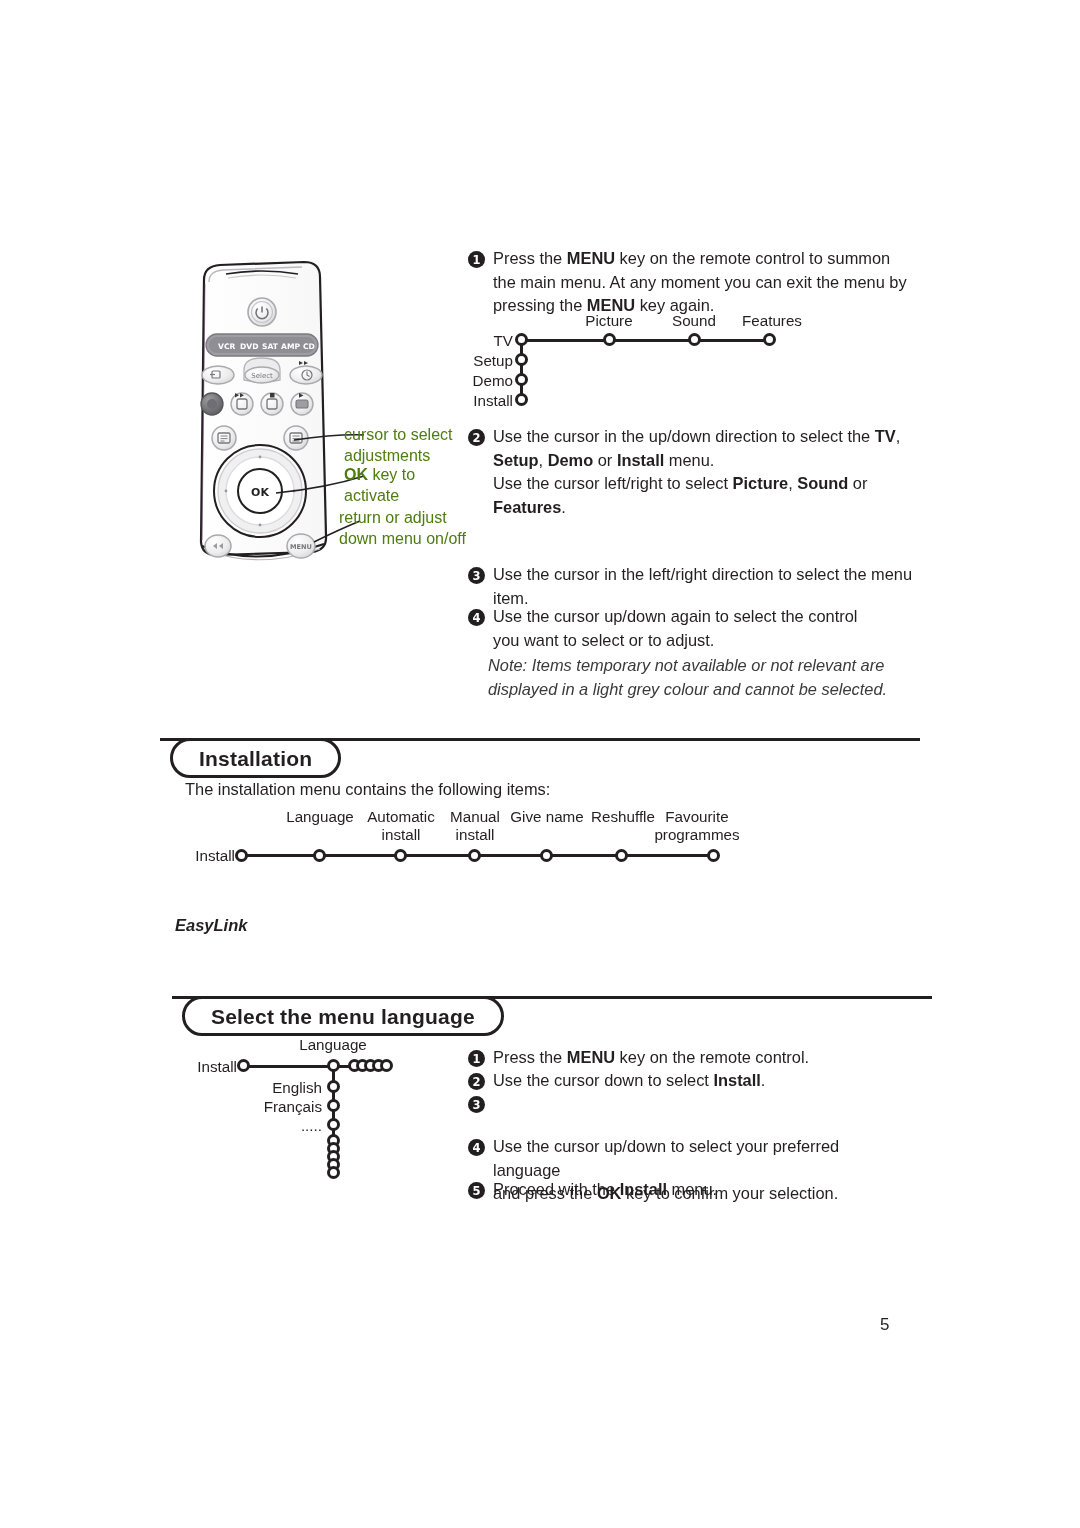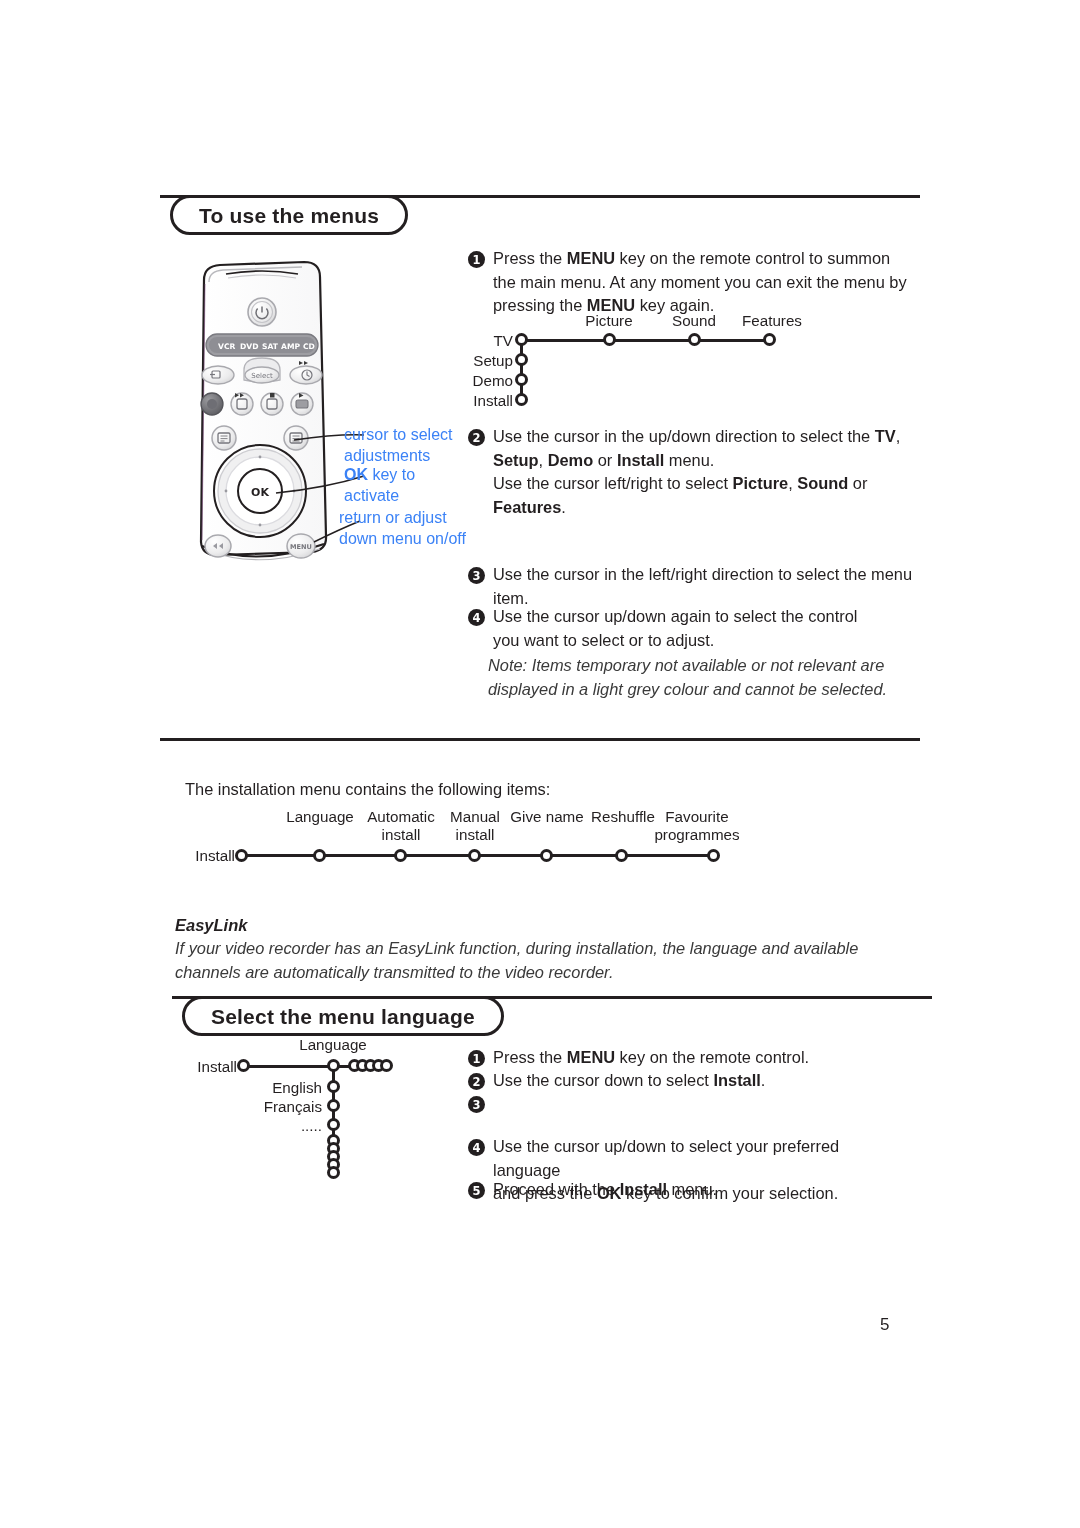--- a/index.html
+++ b/index.html
@@ -133,41 +133,35 @@
     box-sizing: border-box;
   }
 
   
   .remote-wrap { position: absolute; left: 186px; top: 258px; width: 300px; height: 320px; }
 
   .callout {
     position: absolute;
     font-size: 16px;
     line-height: 21px;
-    color: #3b82f6;
+    color: #4d7c0f;
     white-space: nowrap;
   }
 
   .page-num {
     position: absolute;
     font-size: 17px;
     color: #231f20;
   }
 </style>
 </head>
 <body>
 
 <div class="page">
 
-  <div class="section-head" style="left:160px; top:190px; width:760px;">
-    <div class="rule"></div>
-    <div class="pill">
-      <span>To use the menus</span>
-    </div>
-  </div>
 
   <div class="remote-wrap">
     <svg width="300" height="320" viewBox="0 0 300 320">
       <defs>
         <linearGradient id="bodyGrad" x1="0" y1="0" x2="1" y2="0">
           <stop offset="0%" stop-color="#ffffff"></stop>
           <stop offset="100%" stop-color="#f7f7f8"></stop>
         </linearGradient>
         <radialGradient id="btnGrad" cx="35%" cy="30%" r="75%">
           <stop offset="0%" stop-color="#ffffff"></stop>
@@ -329,20 +323,23 @@
 
   <div class="step" style="left:468px; top:605px; width:420px;">
     <div class="num">4</div>
     <div class="step-body">Use the cursor up/down again to select the control you want to select or to adjust.</div>
   </div>
 
   <div class="txt italic" style="left:488px; top:654px; width:420px;">Note: Items temporary not available or not relevant are displayed in a light grey colour and cannot be selected.</div>
 
   <div class="section-head" style="left:160px; top:733px; width:760px;">
     <div class="rule"></div>
+    <div class="pill">
+      <span>Installation</span>
+    </div>
   </div>
 
   <div class="txt" style="left:185px; top:778px; width:600px;">The installation menu contains the following items:</div>
 
   <div class="diagram" style="left:185px; top:808px; width:600px; height:60px;">
     <div class="dline" style="left:56px; top:46px; width:472px; height:2.6px;"></div>
 
     <div class="dlabel r" style="left:0px; top:39px; width:50px;">Install</div>
     <div class="dot" style="left:50px; top:41px;"></div>
 
@@ -359,21 +356,20 @@
     <div class="dot" style="left:355px; top:41px;"></div>
 
     <div class="dlabel c" style="left:388px; top:0px; width:100px;">Reshuffle</div>
     <div class="dot" style="left:430px; top:41px;"></div>
 
     <div class="dlabel c" style="left:452px; top:0px; width:120px;">Favourite<br>programmes</div>
     <div class="dot" style="left:522px; top:41px;"></div>
   </div>
 
   <div class="txt" style="left:175px; top:908px; font-weight:bold; font-style:italic; font-size:16.5px;margin-top:6px;">EasyLink</div>
-  <div class="txt italic" style="left:175px; top:903px; width:690px; padding-top:33px; line-height:24px;">If your video recorder has an EasyLink function, during installation, the language and available channels are automatically transmitted to the video recorder.</div>
 
   <div class="section-head" style="left:172px; top:991px; width:748px;">
     <div class="rule"></div>
     <div class="pill">
       <span>Select the menu language</span>
     </div>
   </div>
 
   <div class="diagram" style="left:185px; top:1036px; width:260px; height:145px;">
 

